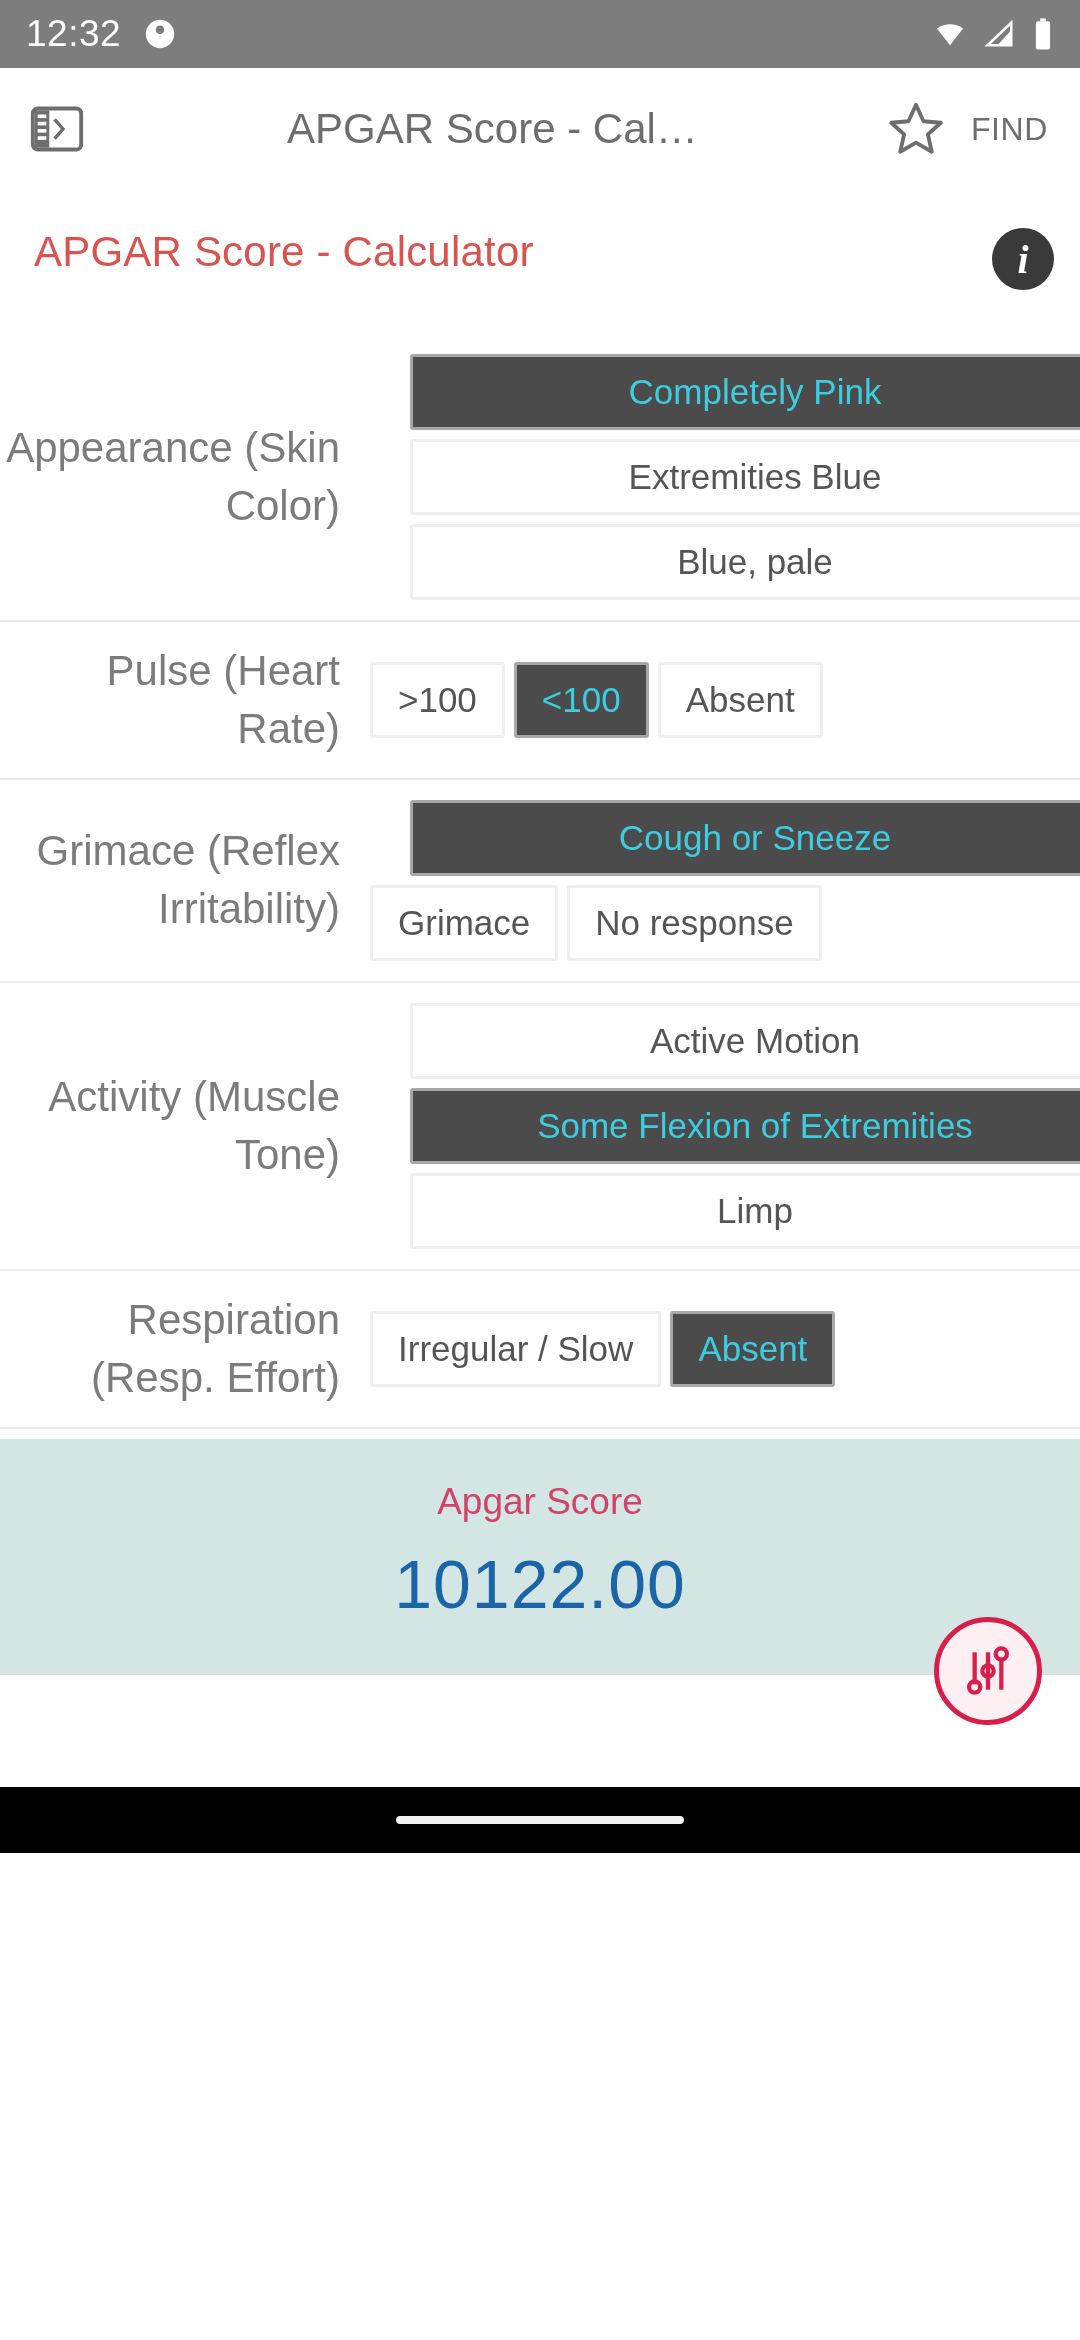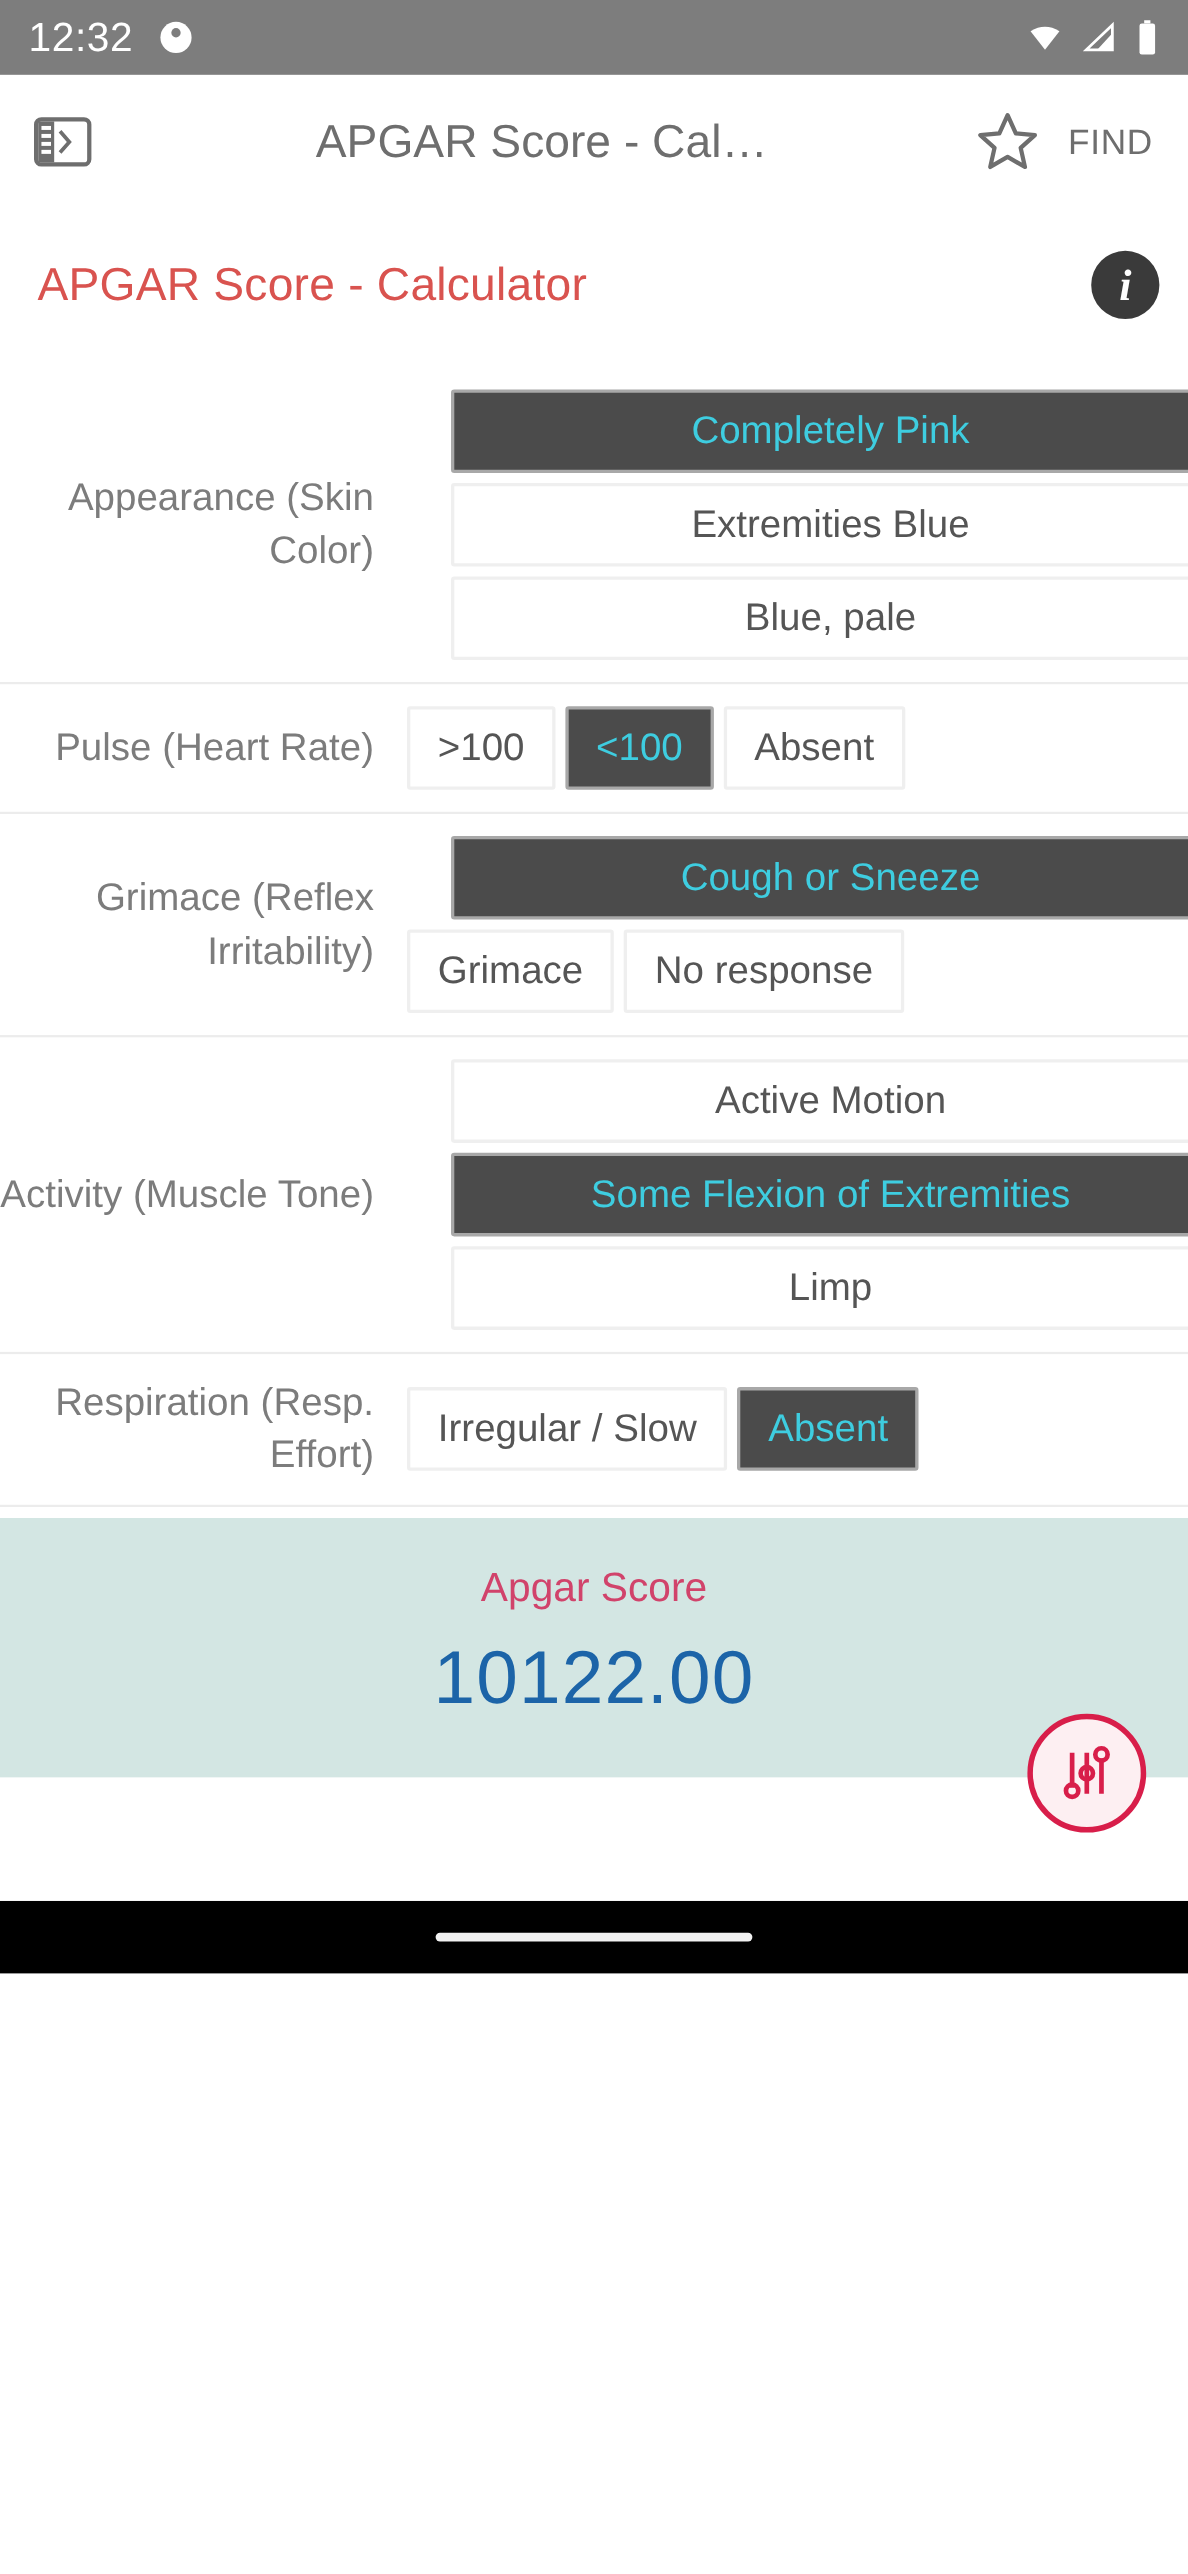--- a/index.html
+++ b/index.html
@@ -34,21 +34,21 @@
     padding-left:18px;
   }
   .star-btn{ width:74px; height:74px; display:flex; align-items:center; justify-content:center; flex:0 0 auto;}
   .find-btn{
     font-size:32px; color:#6e6e6e; letter-spacing:.6px;
     padding:0 6px 0 18px; flex:0 0 auto;
   }
 
   
   .page-title-row{
-    display:flex; align-items:center; justify-content:space-between;
+    display:flex; justify-content:space-between;
     padding:38px 26px 0 34px;
   }
   .page-title{
     font-size:42px; color:#d9534f; font-weight:400; letter-spacing:.2px;
   }
   .info-icon{
     width:62px; height:62px; border-radius:50%;
     background:#3a3a3a; color:#ffffff;
     display:flex; align-items:center; justify-content:center;
     font-family:"Liberation Serif", serif;
@@ -60,21 +60,21 @@
   .criteria{ margin-top:44px; }
   .crit-row{
     display:flex; align-items:center;
     padding:20px 20px 20px 0;
     border-bottom:2px solid #ececec;
   }
   .crit-row:first-child{ border-top:none; }
   .crit-label{
     width:370px; flex:0 0 370px;
     text-align:right; padding-right:30px;
-    font-size:35px; color:#7c7c7c; line-height:1.38;
+    font-size:42px; color:#7c7c7c; line-height:1.38;
   }
   .crit-opts{
     flex:1 1 auto; display:flex; flex-wrap:wrap; gap:9px 9px;
     align-content:center;
   }
   .opt{
     display:inline-flex; align-items:center; justify-content:center;
     height:76px; padding:0 25px;
     font-size:35px; color:#555555;
     background:#ffffff; border:3px solid #efefef;

